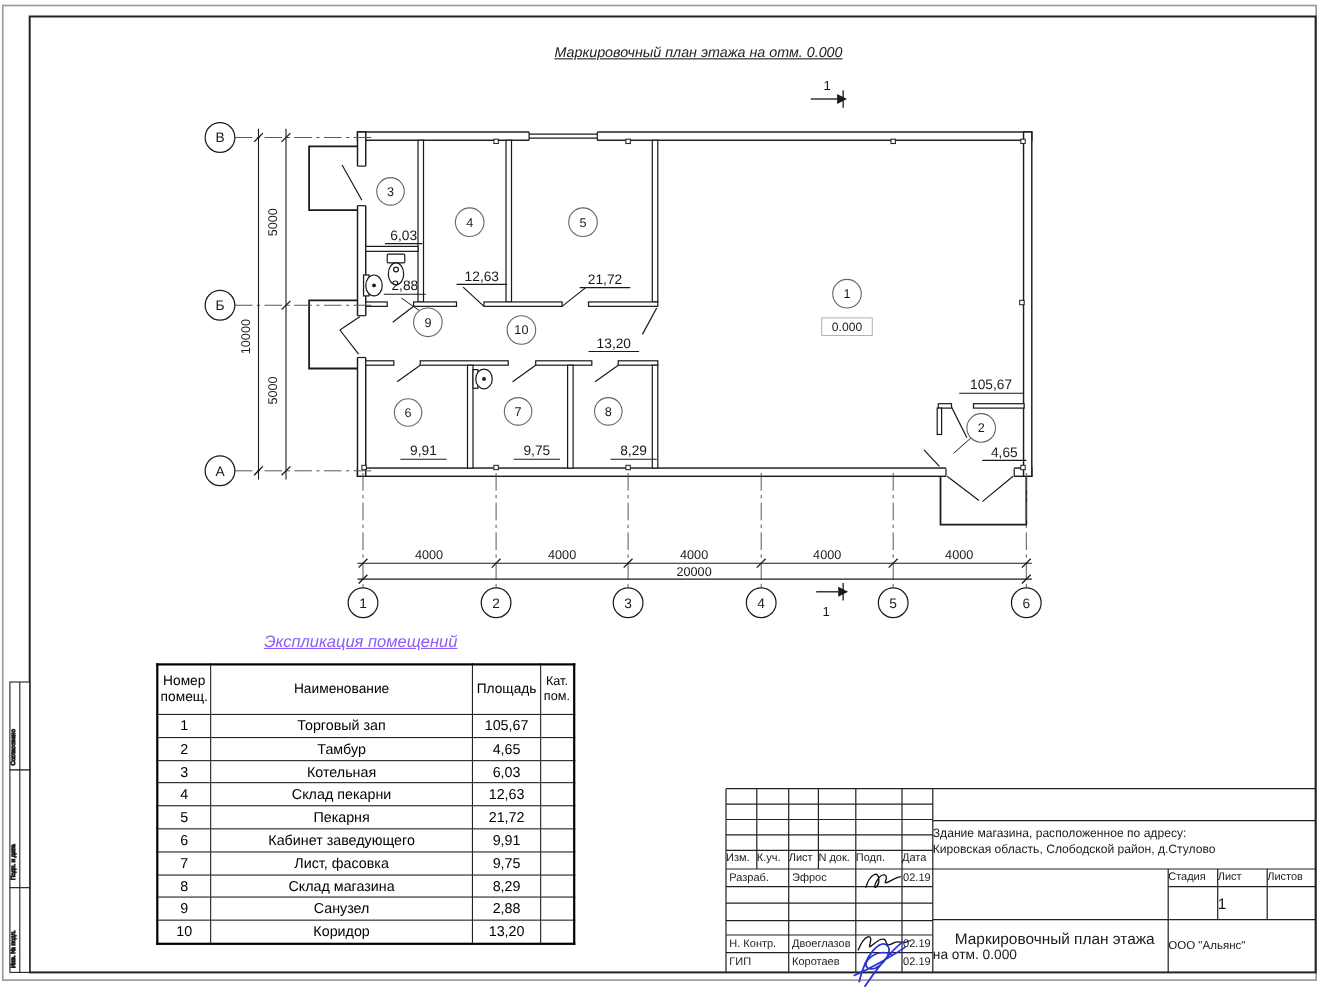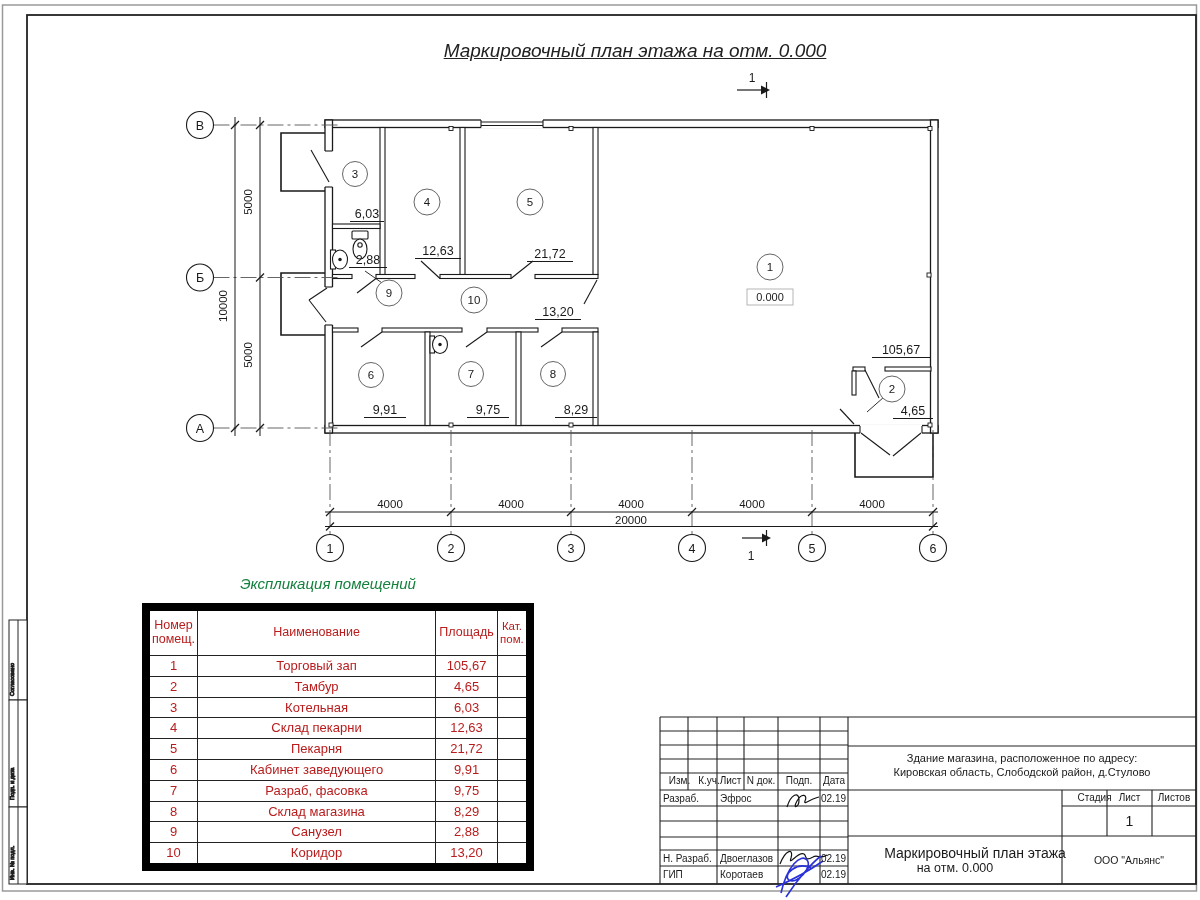--- a/index.html
+++ b/index.html
@@ -3,34 +3,34 @@
 <meta charset="utf-8">
 <style>
   html,body{margin:0;padding:0;background:#fff;}
   body{width:1200px;height:900px;position:relative;overflow:hidden;
        font-family:"Liberation Sans",sans-serif;color:#1a1a1a;}
   .abs{position:absolute;}
   svg{font-family:"Liberation Sans",sans-serif;}
   svg text{fill:#1a1a1a;}
 
   .plan-title{left:420px;top:40px;width:430px;text-align:center;
-    font-style:italic;font-size:19px;text-decoration:underline;color:#222;}
+    font-style:italic;font-size:13px;text-decoration:underline;color:#222;}
   .expl-title{left:228px;top:575px;width:200px;text-align:center;
-    font-style:italic;font-size:15px;color:#15803d;}
+    font-style:italic;font-size:15px;text-decoration:underline;color:#8b5cf6;}
 
   table.expl{position:absolute;left:142px;top:603px;border-collapse:collapse;
-    table-layout:fixed;font-size:13px;color:#b91c1c;border:8px solid #000000;}
+    table-layout:fixed;font-size:13px;color:#000000;border:2px solid #000000;}
   table.expl td{border:1.2px solid #222;padding:0 2px;overflow:hidden;}
   table.expl .hd{height:44px;text-align:center;font-size:12.5px;line-height:1.1;}
   table.expl .r{height:19.8px;line-height:19.8px;}
   td.c{text-align:center;}
   td.nm{padding-left:7px;text-align:center;}
 
   .tb-text{position:absolute;font-size:10px;white-space:nowrap;}
-  .ctr{text-align:center;}
+  .ctr{text-align:left;}
 </style>
 </head>
 <body>
 
 <svg class="abs" style="left:0;top:0" width="1200" height="900" viewBox="0 0 1200 900">
 
   <g fill="none">
     <rect x="2.5" y="5" width="1194" height="886" stroke="#9a9a9a" stroke-width="1.5"></rect>
     <rect x="27" y="15" width="1169" height="869" stroke="#222" stroke-width="1.8"></rect>
   </g>
@@ -368,21 +368,21 @@
         <td class="r"></td>
       </tr>
   <tr>
         <td class="r c">6</td>
         <td class="r nm">Кабинет заведующего</td>
         <td class="r c">9,91</td>
         <td class="r"></td>
       </tr>
   <tr>
         <td class="r c">7</td>
-        <td class="r nm">Разраб, фасовка</td>
+        <td class="r nm">Лист, фасовка</td>
         <td class="r c">9,75</td>
         <td class="r"></td>
       </tr>
   <tr>
         <td class="r c">8</td>
         <td class="r nm">Склад магазина</td>
         <td class="r c">8,29</td>
         <td class="r"></td>
       </tr>
   <tr>
@@ -405,21 +405,21 @@
   <span class="tb-text ctr" style="left:688px;top:775px;width:42px">К.уч.</span>
   <span class="tb-text ctr" style="left:717px;top:775px;width:27px">Лист</span>
   <span class="tb-text ctr" style="left:744px;top:775px;width:34px">N док.</span>
   <span class="tb-text ctr" style="left:778px;top:775px;width:42px">Подп.</span>
   <span class="tb-text ctr" style="left:820px;top:775px;width:28px">Дата</span>
 
   <span class="tb-text" style="left:663px;top:793px">Разраб.</span>
   <span class="tb-text" style="left:720px;top:793px">Эфрос</span>
   <span class="tb-text" style="left:821px;top:793px">02.19</span>
 
-  <span class="tb-text" style="left:663px;top:853px">Н. Разраб.</span>
+  <span class="tb-text" style="left:663px;top:853px">Н. Контр.</span>
   <span class="tb-text" style="left:720px;top:853px">Двоеглазов</span>
   <span class="tb-text" style="left:821px;top:853px">02.19</span>
 
   <span class="tb-text" style="left:663px;top:869px">ГИП</span>
   <span class="tb-text" style="left:720px;top:869px">Коротаев</span>
   <span class="tb-text" style="left:821px;top:869px">02.19</span>
 
   <span class="tb-text ctr" style="left:848px;top:752px;width:348px;font-size:11px">Здание магазина, расположенное по адресу:</span>
   <span class="tb-text ctr" style="left:848px;top:766px;width:348px;font-size:11px">Кировская область, Слободской район, д.Стулово</span>
 

